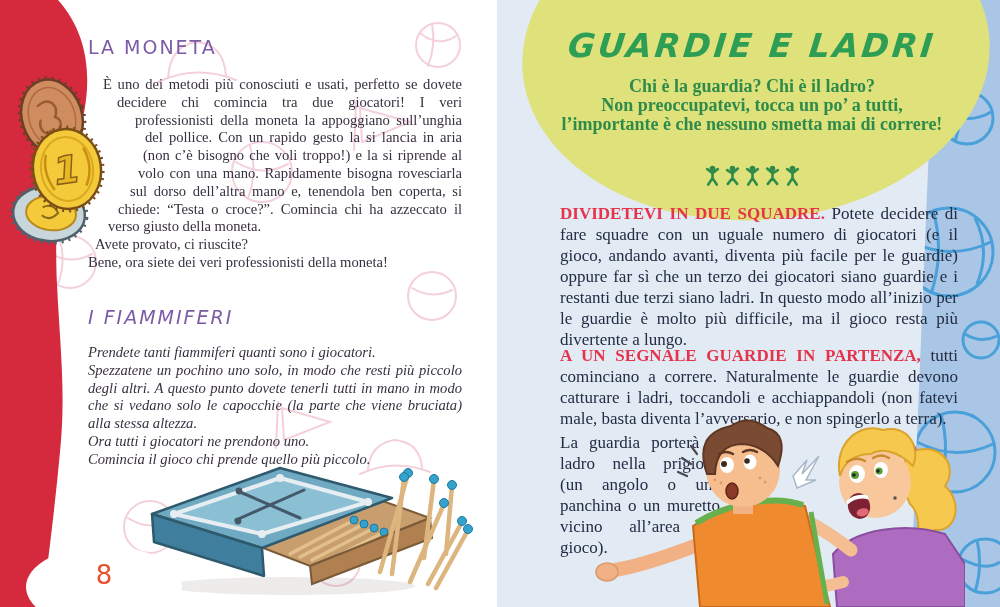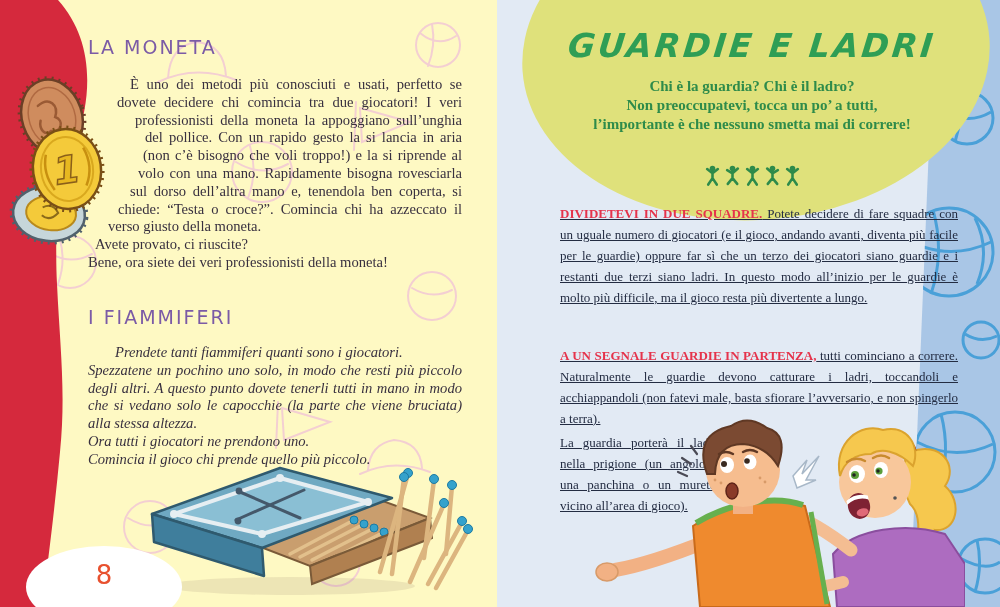--- a/index.html
+++ b/index.html
@@ -1,42 +1,42 @@
 <!DOCTYPE html>
 <html><head>
 <meta charset="utf-8">
 <style>
   html,body{margin:0;padding:0;}
   .spread{position:relative;width:1000px;height:607px;overflow:hidden;background:#f9dfe8;font-family:"Liberation Serif",serif;}
-  .page-left{position:absolute;left:0;top:0;width:497px;height:607px;background:#fef9c3;}
+  .page-left{position:absolute;left:0;top:0;width:497px;height:607px;background:#ffffff;}
   .page-right{position:absolute;left:497px;top:0;width:503px;height:607px;background:#e2eaf4;}
   svg{display:block;}
 
   
   .spine{position:absolute;left:0;top:0;z-index:1;}
   .doodles{position:absolute;left:0;top:0;z-index:0;}
   .section-title{position:absolute;z-index:3;font-family:"DejaVu Sans",sans-serif;font-size:19px;letter-spacing:2px;color:#7b5ba6;}
   .left-body{position:absolute;z-index:3;width:374px;font-size:14.6px;line-height:17.8px;color:#38303f;text-align:justify;}
-  .left-body .txt{white-space:pre-line;margin-left:27px;}
+  .left-body .txt{white-space:pre-line;}
   .step{float:left;clear:left;height:17.8px;}
   .coins{position:absolute;left:4px;top:72px;z-index:2;}
   .matchbox{position:absolute;left:140px;top:462px;z-index:2;}
   .pagenum-blob{position:absolute;left:26px;top:546px;width:156px;height:82px;background:#ffffff;border-radius:50%;z-index:2;display:flex;align-items:flex-start;justify-content:center;}
   .pagenum{margin-top:14px;font-family:"DejaVu Sans",sans-serif;font-size:26px;color:#e8512f;}
 
   
   .band{position:absolute;left:0;top:0;z-index:1;}
   .blob{position:absolute;left:25px;top:-110px;width:468px;height:330px;background:#dfe17b;border-radius:50%;transform:rotate(-4deg);z-index:2;}
   .game-head{position:absolute;left:40px;top:26px;width:430px;z-index:3;text-align:center;}
   .game-title{font-family:"DejaVu Sans",sans-serif;font-style:italic;font-weight:bold;font-size:33px;letter-spacing:3px;color:#2f9e55;transform:skewX(-6deg);}
-  .game-sub{margin-top:12px;font-size:15px;font-weight:bold;line-height:19px;color:#2e8b4a;white-space:pre-line;}
+  .game-sub{margin-top:12px;font-size:18px;font-weight:bold;line-height:19px;color:#2e8b4a;white-space:pre-line;}
   .runners{position:absolute;left:40px;top:165px;width:430px;z-index:3;display:flex;justify-content:center;gap:5px;}
   .runner{width:15px;height:22px;stroke:#2e8b4a;stroke-width:2.4;fill:none;stroke-linecap:round;}
   .runner .head{fill:#2e8b4a;stroke:none;}
-  .rp{position:absolute;z-index:3;width:398px;font-size:13px;line-height:21px;color:#232c42;text-align:justify;text-decoration:underline;}
+  .rp{position:absolute;z-index:3;width:398px;font-size:17px;line-height:21px;color:#232c42;text-align:justify;}
   .lead{font-weight:bold;color:#e5334b;}
   .rp .txt{white-space:pre-line;}
   .narrow{width:160px;}
   .kids{position:absolute;left:575px;top:412px;z-index:4;}
 </style>
 </head>
 <body>
 
 <div class="spread">
 
@@ -100,21 +100,21 @@
       </g>
       <g transform="rotate(-8 63 97)">
         <ellipse cx="63" cy="97" rx="36" ry="42" fill="none" stroke="#7a4f16" stroke-width="3" stroke-dasharray="2 5"></ellipse>
         <ellipse cx="63" cy="97" rx="34" ry="40" fill="#f4ca3a" stroke="#7a4f16" stroke-width="2.5"></ellipse>
         <ellipse cx="63" cy="97" rx="26" ry="32" fill="none" stroke="#d9a81e" stroke-width="2"></ellipse>
         <path d="M44,80 Q38,98 48,116 M82,78 Q90,98 80,116" fill="none" stroke="#c89010" stroke-width="2.5"></path>
         <text x="63" y="111" text-anchor="middle" font-family="DejaVu Sans, sans-serif" font-size="38" font-weight="bold" fill="#e8b820" stroke="#8a5f1a" stroke-width="1.5" font-style="italic">1</text>
       </g>
     </svg>
 
-    <div class="section-title" style="left:88px;top:306px;">I FIAMMIFERI</div>
+    <div class="section-title" style="left:88px;top:306px;font-style:italic;">I FIAMMIFERI</div>
 
     <div class="left-body" style="left:88px;top:344px;font-style:italic;">
       <span class="txt">Prendete tanti fiammiferi quanti sono i giocatori.
 Spezzatene un pochino uno solo, in modo che resti più piccolo degli altri. A questo punto dovete tenerli tutti in mano in modo che si vedano solo le capocchie (la parte che viene bruciata) alla stessa altezza.
 Ora tutti i giocatori ne prendono uno.
 Comincia il gioco chi prende quello più piccolo.</span>
     </div>
 
     <svg class="matchbox" width="335" height="138" viewBox="0 0 335 138">
       <ellipse cx="150" cy="124" rx="125" ry="9" fill="rgba(90,60,60,0.10)"></ellipse>
@@ -231,21 +231,21 @@
           <circle class="head" cx="7" cy="3" r="2.6"></circle>
           <path d="M7,6 L7,12 M7,7.5 L2,3.5 M7,7.5 L12,3.5 M7,12 L3,18 M7,12 L11,18"></path>
         </svg>
     </div>
 
     <div class="rp" style="left:63px;top:203px;">
       <span class="lead">DIVIDETEVI IN DUE SQUADRE.</span><span class="txt"> Potete decidere di fare squadre con un uguale numero di giocatori (e il gioco, andando avanti, diventa più facile per le guardie) oppure far sì che un terzo dei giocatori siano guardie e i restanti due terzi siano ladri. In questo modo all’inizio per le guardie è molto più difficile, ma il gioco resta più divertente a lungo.</span>
     </div>
 
     <div class="rp" style="left:63px;top:345px;">
-      <span class="lead">A UN SEGNALE GUARDIE IN PARTENZA,</span><span class="txt"> tutti cominciano a correre. Naturalmente le guardie devono catturare i ladri, toccandoli e acchiappandoli (non fatevi male, basta sfiorare l’avversario, e non spingerlo a terra).</span>
+      <span class="lead">A UN SEGNALE GUARDIE IN PARTENZA,</span><span class="txt"> tutti cominciano a correre. Naturalmente le guardie devono catturare i ladri, toccandoli e acchiappandoli (non fatevi male, basta diventa l’avversario, e non spingerlo a terra).</span>
     </div>
 
     <div class="rp narrow" style="left:63px;top:432px;">
       <span class="txt">La guardia porterà il ladro nella prigione (un angolo o una panchina o un muretto vicino all’area di gioco).</span>
     </div>
   </div>
 
   <svg class="kids" width="390" height="195" viewBox="0 0 390 195">
 
     <path d="M335,40 C366,28 384,54 370,74 C388,90 382,120 360,118 C368,136 352,148 337,138 C347,120 344,100 335,92 C326,74 325,52 335,40 Z" fill="#f6c84e" stroke="#dba32e" stroke-width="2"></path>

